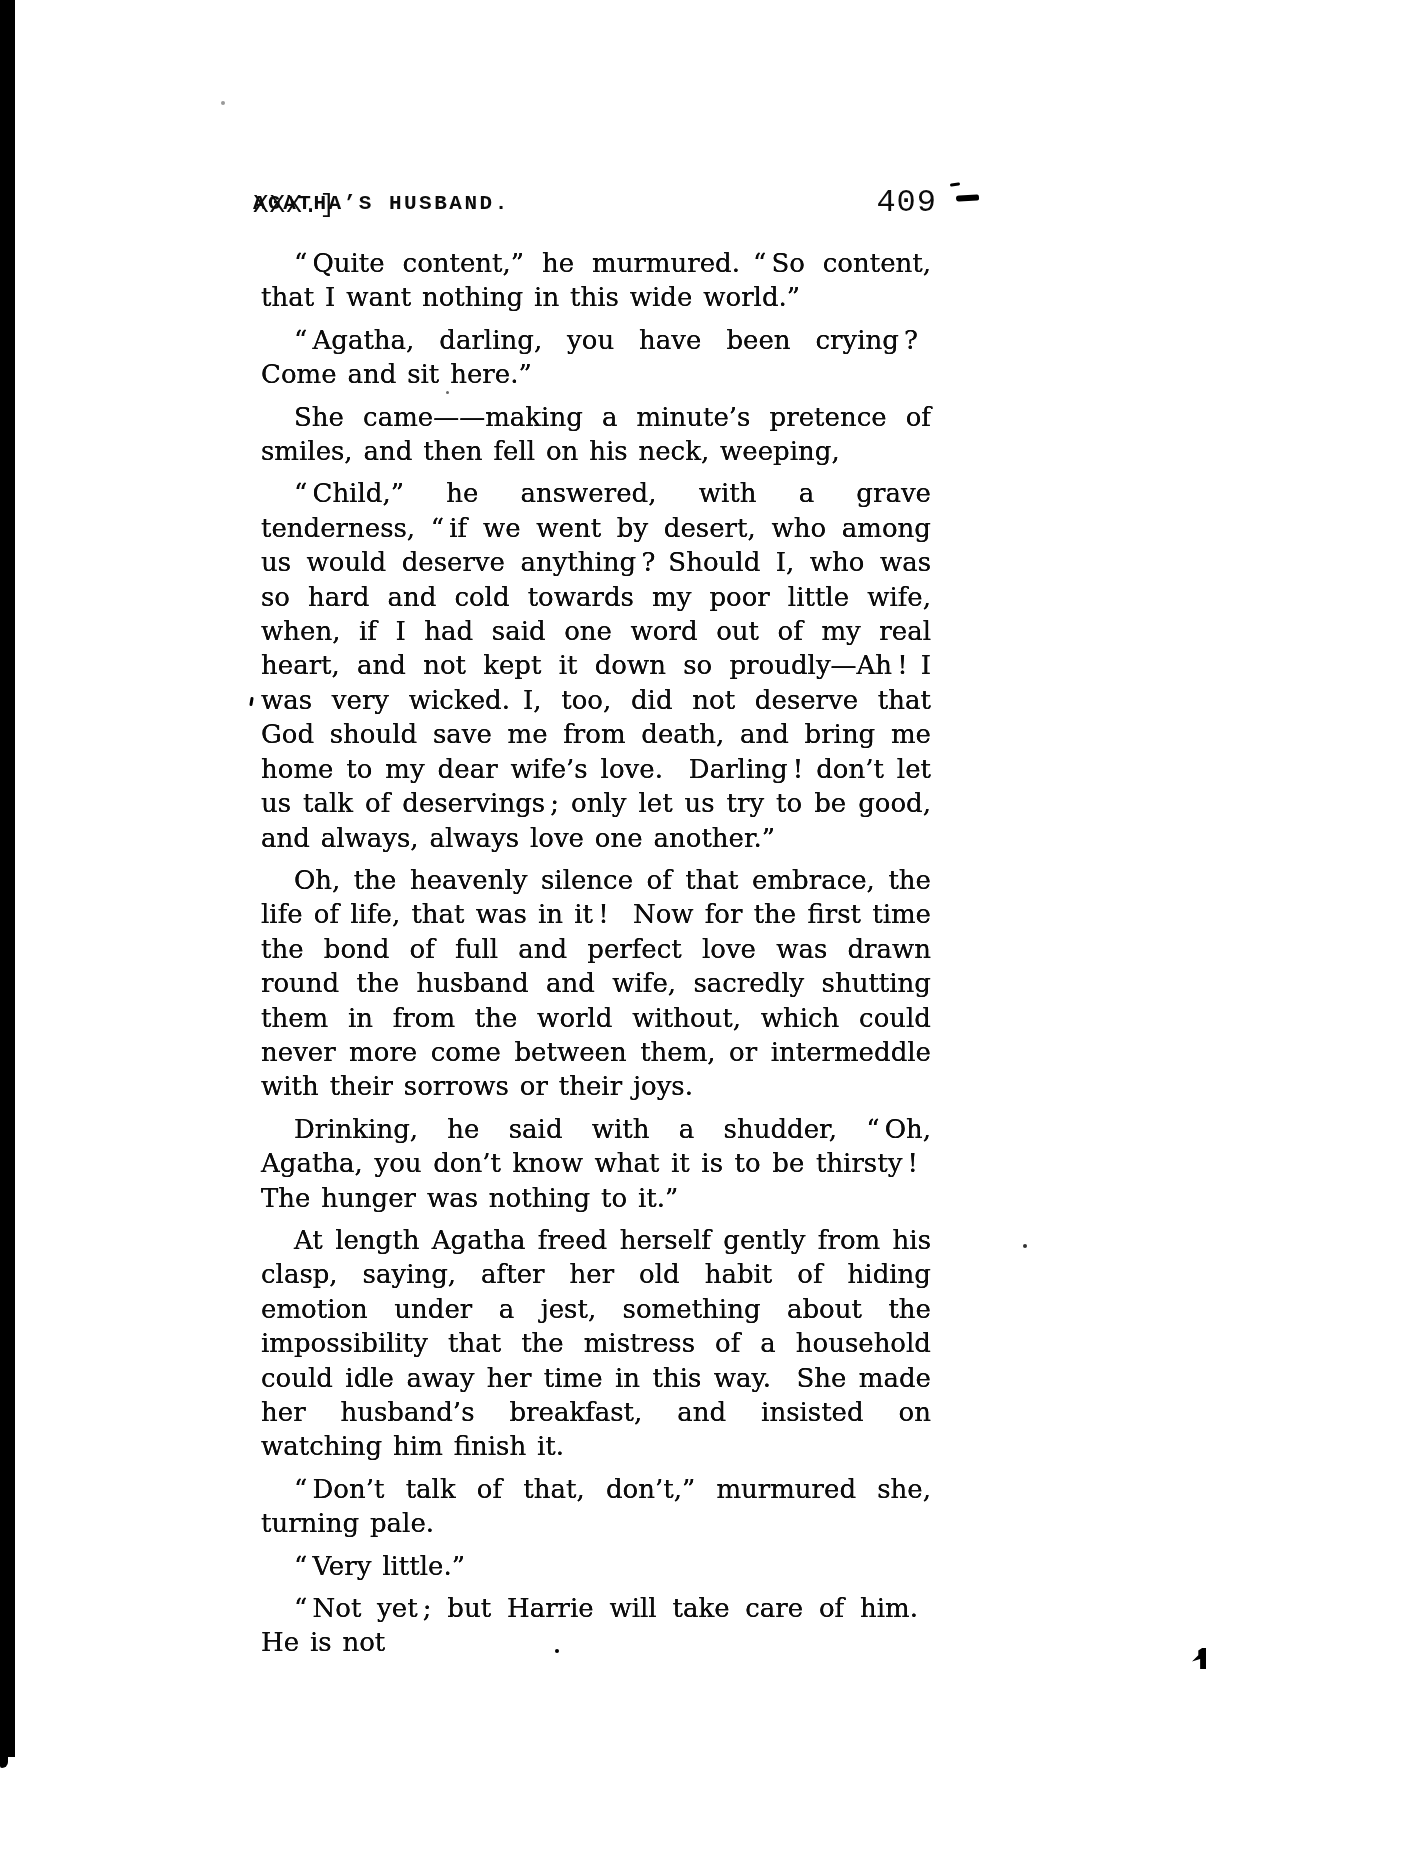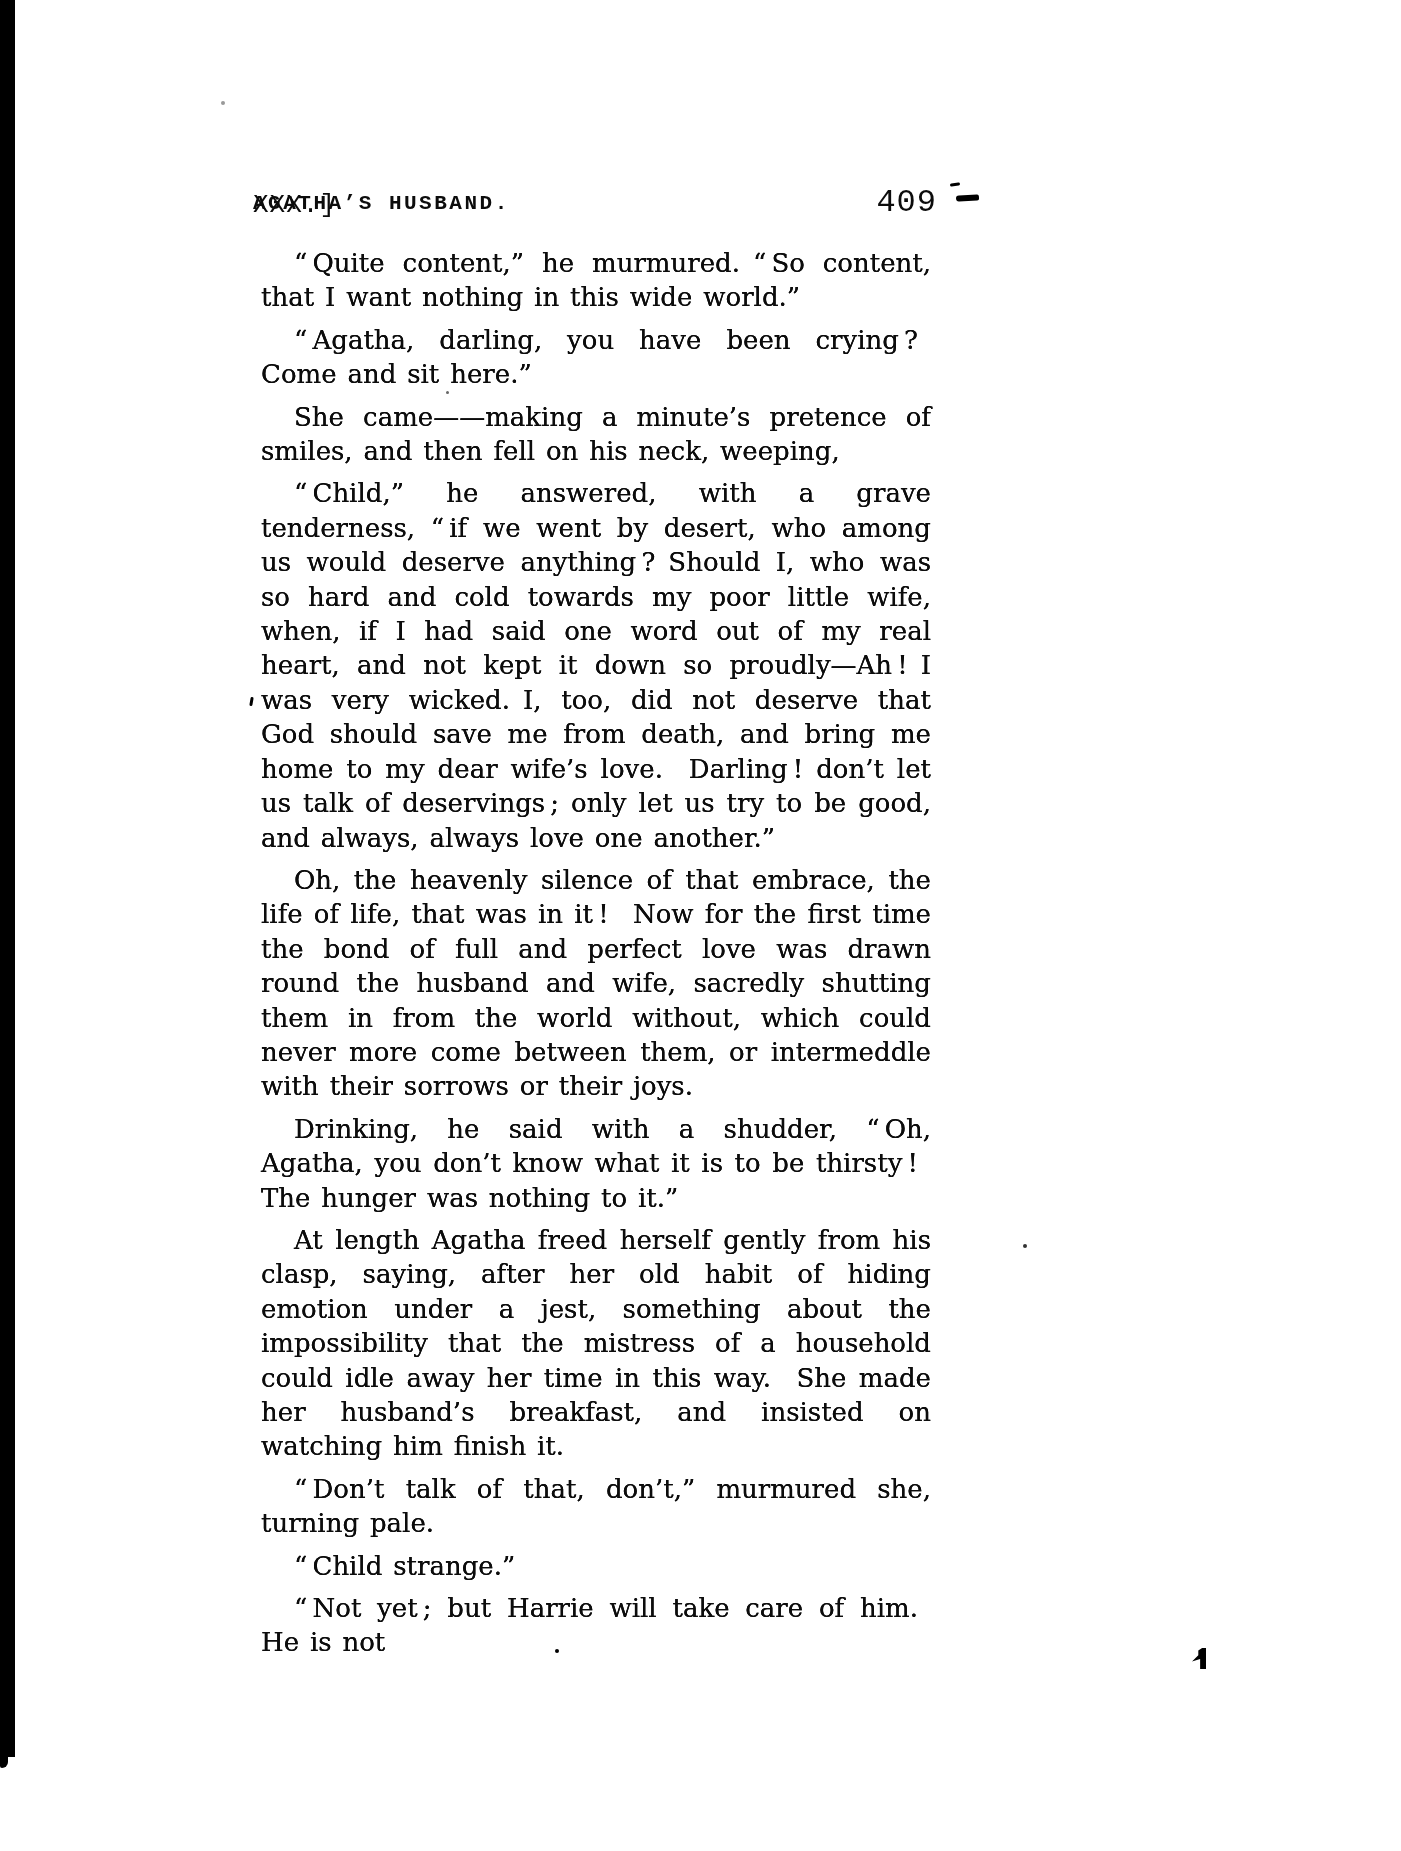--- a/index.html
+++ b/index.html
@@ -124,21 +124,21 @@
 
   <div class="body-text">
     <p>“ Quite content,” he murmured. “ So content, that I want nothing in this wide world.”</p>
     <p>“ Agatha, darling, you have been crying ?  Come and sit here.”</p>
     <p>She came——making a minute’s pretence of smiles, and then fell on his neck, weeping,</p>
     <p>“ Child,” he answered, with a grave tenderness, “ if we went by desert, who among us would deserve anything ? Should I, who was so hard and cold towards my poor little wife, when, if I had said one word out of my real heart, and not kept it down so proudly—Ah ! I was very wicked. I, too, did not deserve that God should save me from death, and bring me home to my dear wife’s love.  Darling ! don’t let us talk of deservings ; only let us try to be good, and always, always love one another.”</p>
     <p>Oh, the heavenly silence of that embrace, the life of life, that was in it !  Now for the first time the bond of full and perfect love was drawn round the husband and wife, sacredly shutting them in from the world without, which could never more come between them, or intermeddle with their sorrows or their joys.</p>
     <p>Drinking, he said with a shudder, “ Oh, Agatha, you don’t know what it is to be thirsty ! The hunger was nothing to it.”</p>
     <p>At length Agatha freed herself gently from his clasp, saying, after her old habit of hiding emotion under a jest, something about the impossibility that the mistress of a household could idle away her time in this way.  She made her husband’s breakfast, and insisted on watching him finish it.</p>
     <p>“ Don’t talk of that, don’t,” murmured she, turning pale.</p>
-    <p>“ Child strange.”</p>
+    <p>“ Very little.”</p>
     <p>“ Not yet ; but Harrie will take care of him.  He is not</p>
   </div>
 
   <div class="art art-tick-above-409"></div>
   <div class="art art-dash-409"></div>
   <div class="art art-blob"></div>
   <div class="art art-dot-1"></div>
   <div class="art art-dot-2"></div>
   <div class="art art-dot-3"></div>
   <div class="art art-dot-4"></div>

